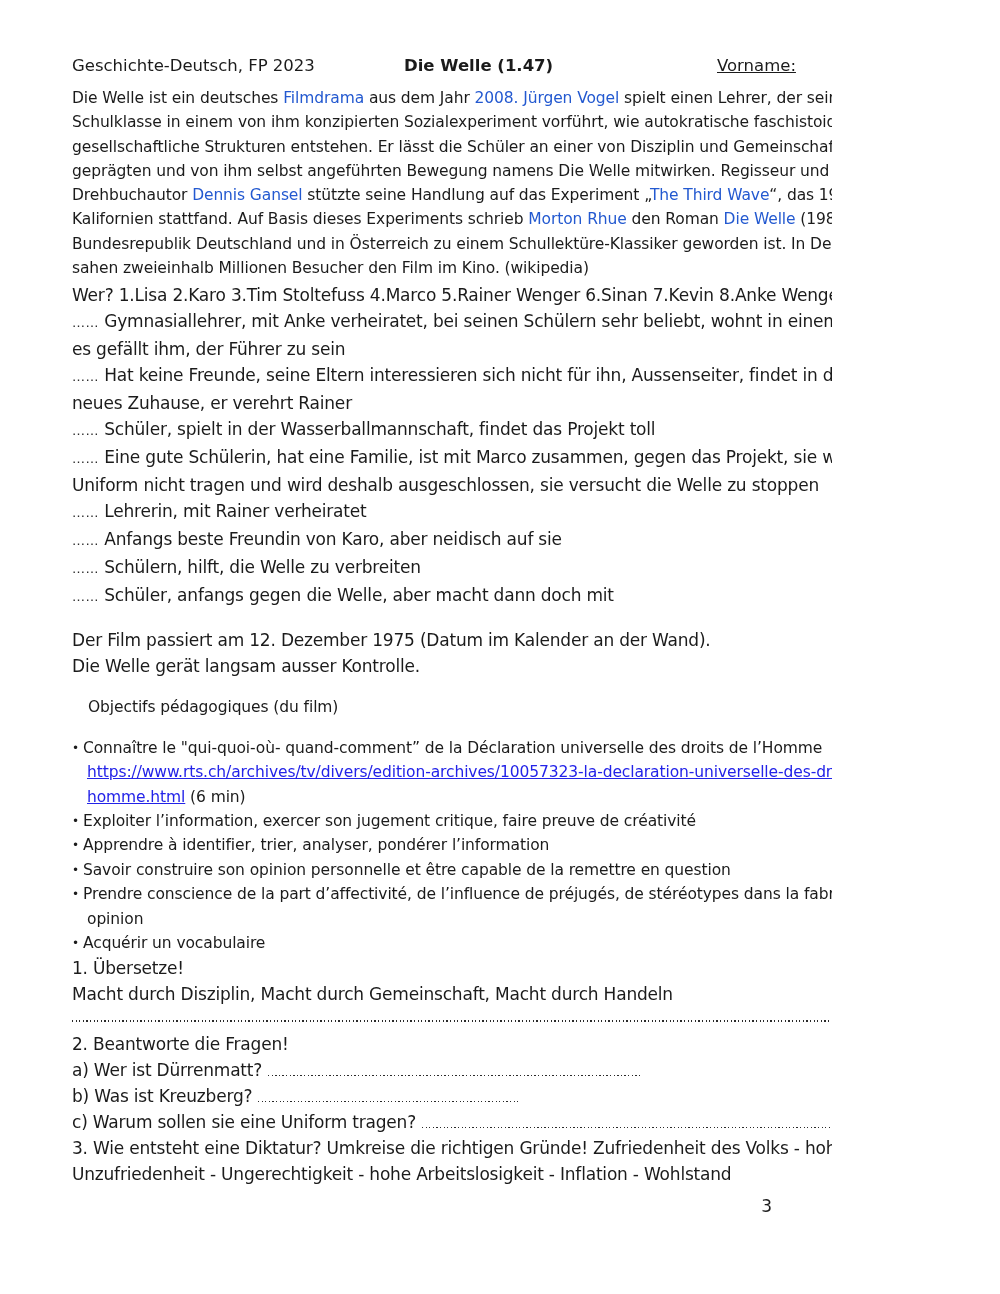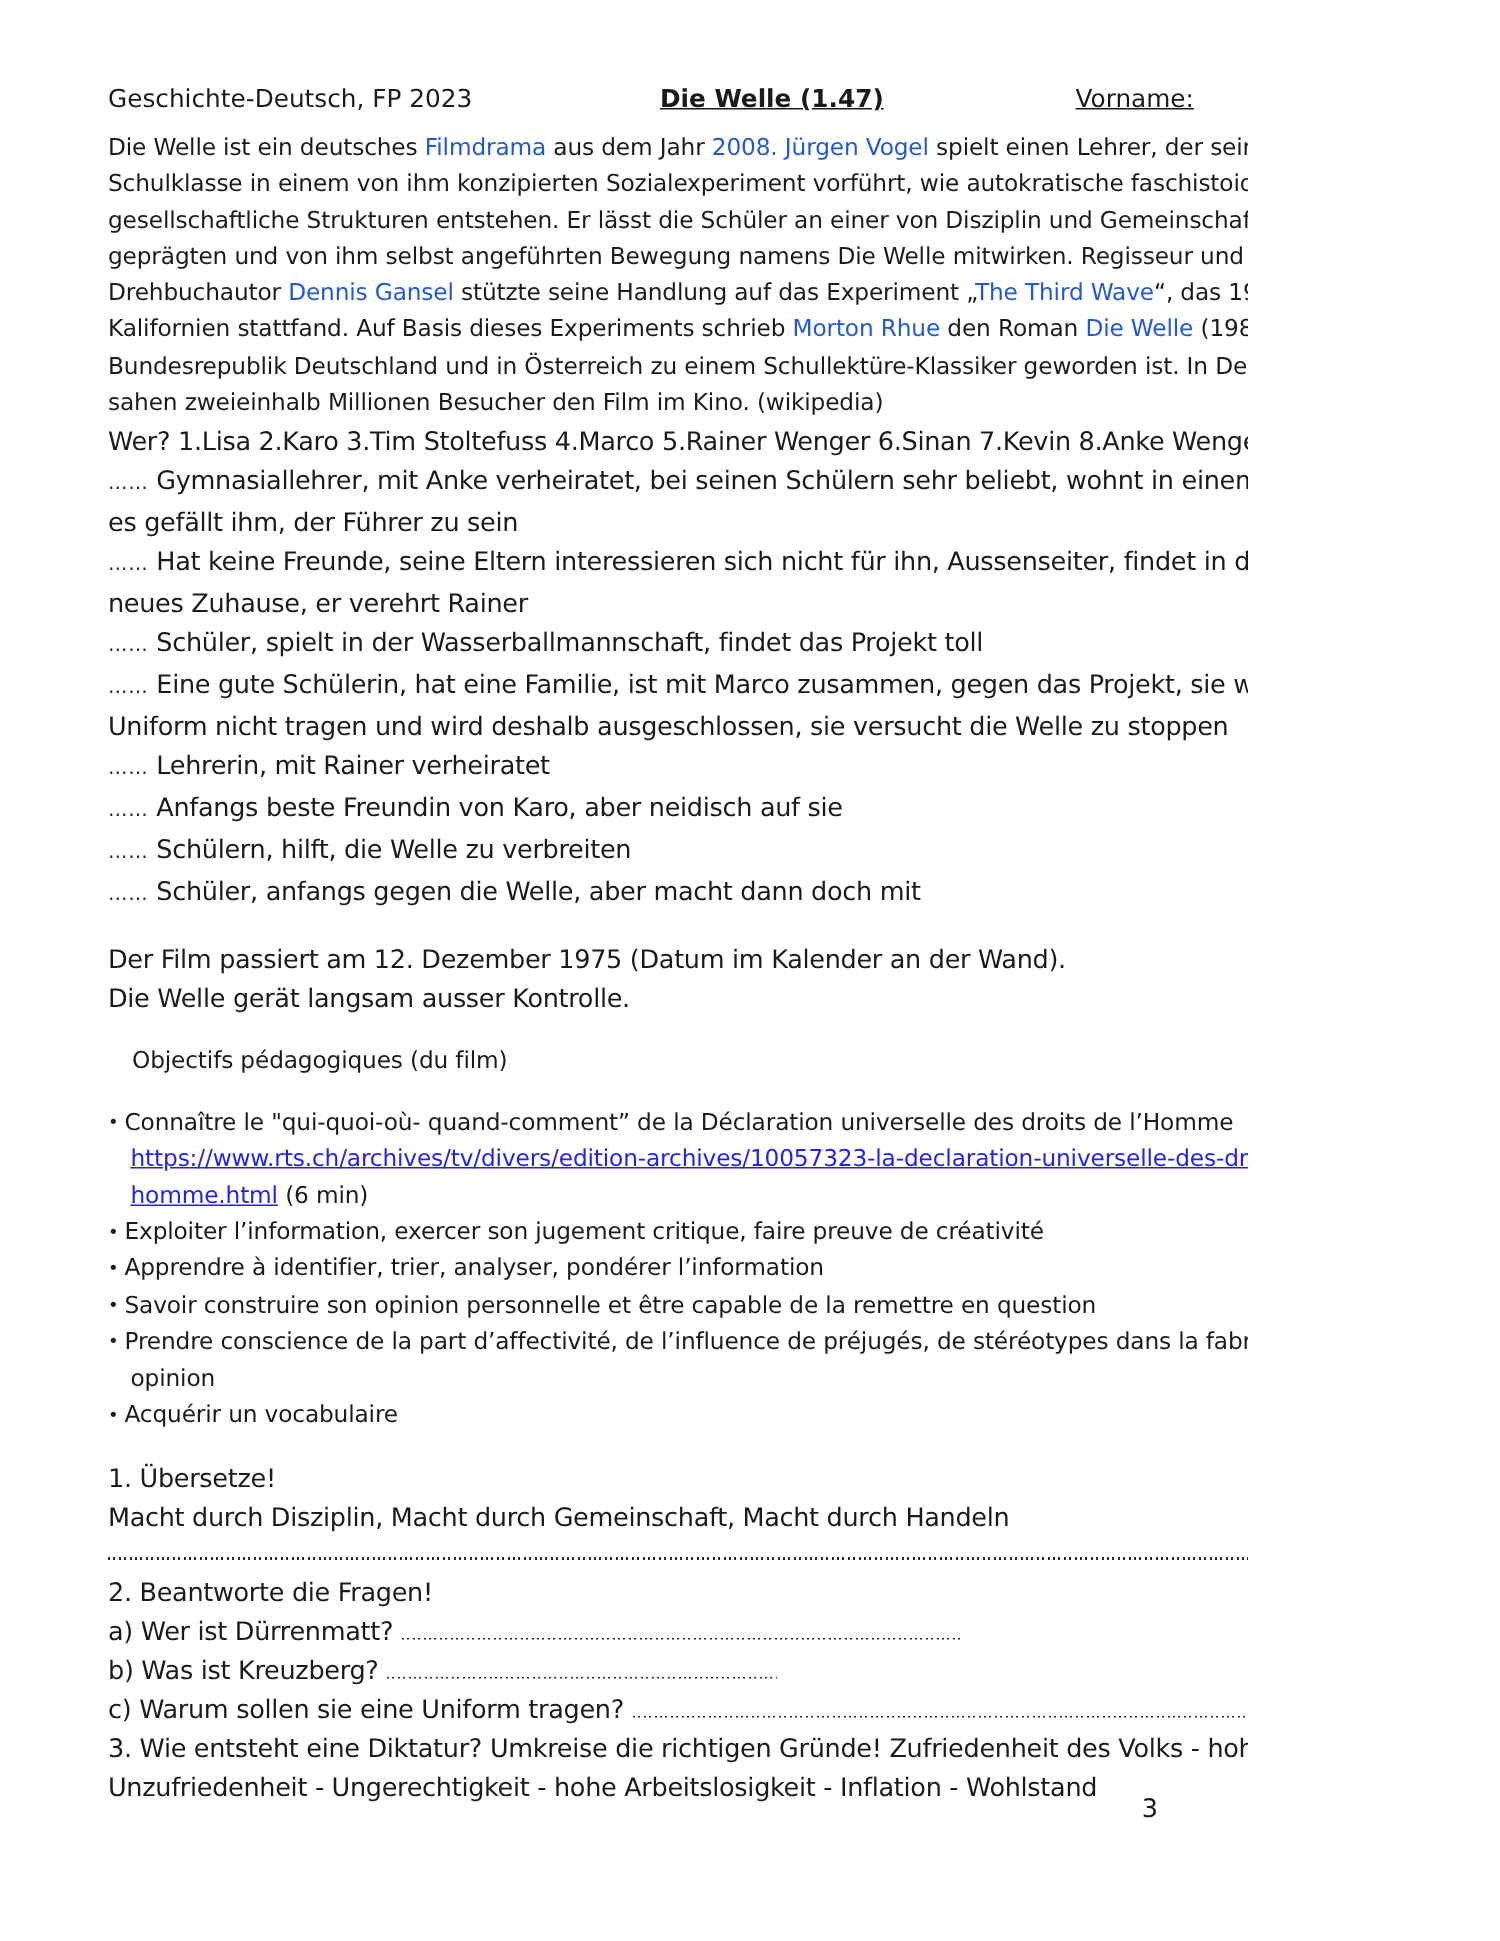--- a/index.html
+++ b/index.html
@@ -10,41 +10,41 @@
     font-family:"DejaVu Sans",sans-serif;
     color:#1b1b1b;
     overflow:hidden;
   }
   .content{
     position:absolute;left:72px;top:56px;width:868px;
   }
   
   .header-row{position:relative;height:30px;font-size:16.5px;}
   .header-course{position:absolute;left:0;top:0;}
-  .header-title{position:absolute;left:368px;top:0;font-weight:bold;text-decoration:underline;}
+  .header-title{position:absolute;left:332px;top:0;font-weight:bold;}
   .header-vorname{position:absolute;left:645px;top:0;text-decoration:underline;}
   
   .intro{font-size:15.5px;line-height:24.3px;letter-spacing:-0.1px;margin:0 0 2px 0;}
   .link{color:#2359d0;}
   .url{color:#2323e8;text-decoration:underline;overflow-wrap:anywhere;}
   
   .size-l{font-size:17px;line-height:26px;letter-spacing:-0.2px;}
   .wer-question{margin:2px 0 0 0;}
   .char-item{margin:0;}
   .dots{font-size:13px;color:#2a2a2a;letter-spacing:0.5px;}
   
   .film-notes{margin-top:17px;}
   .film-notes p{margin:0;}
   
   .objectifs{margin-top:13px;font-size:15.5px;line-height:24.4px;letter-spacing:-0.1px;}
   .obj-heading{margin:16px;}
   .obj-item{margin:0;padding-left:15px;text-indent:-15px;}
   .obj-bullet{font-size:12px;vertical-align:1px;padding-right:4px;}
   
-  .exercises{margin-top:18px;}
+  .exercises{margin-top:0;}
   .exercises p{margin:0;}
   .dotted-line-full{
     height:3px;margin:12px 0 9px 0;
     background:repeating-linear-gradient(to right,#2a2a2a 0 1.3px,transparent 1.3px 3.6px);
     background-size:100% 2px;background-position:bottom;background-repeat:no-repeat;
   }
   .answer-blank{
     display:inline-block;height:13px;margin-left:6px;
     background:repeating-linear-gradient(to right,#2a2a2a 0 1.3px,transparent 1.3px 3.6px);
     background-size:100% 1.8px;background-position:bottom;background-repeat:no-repeat;

